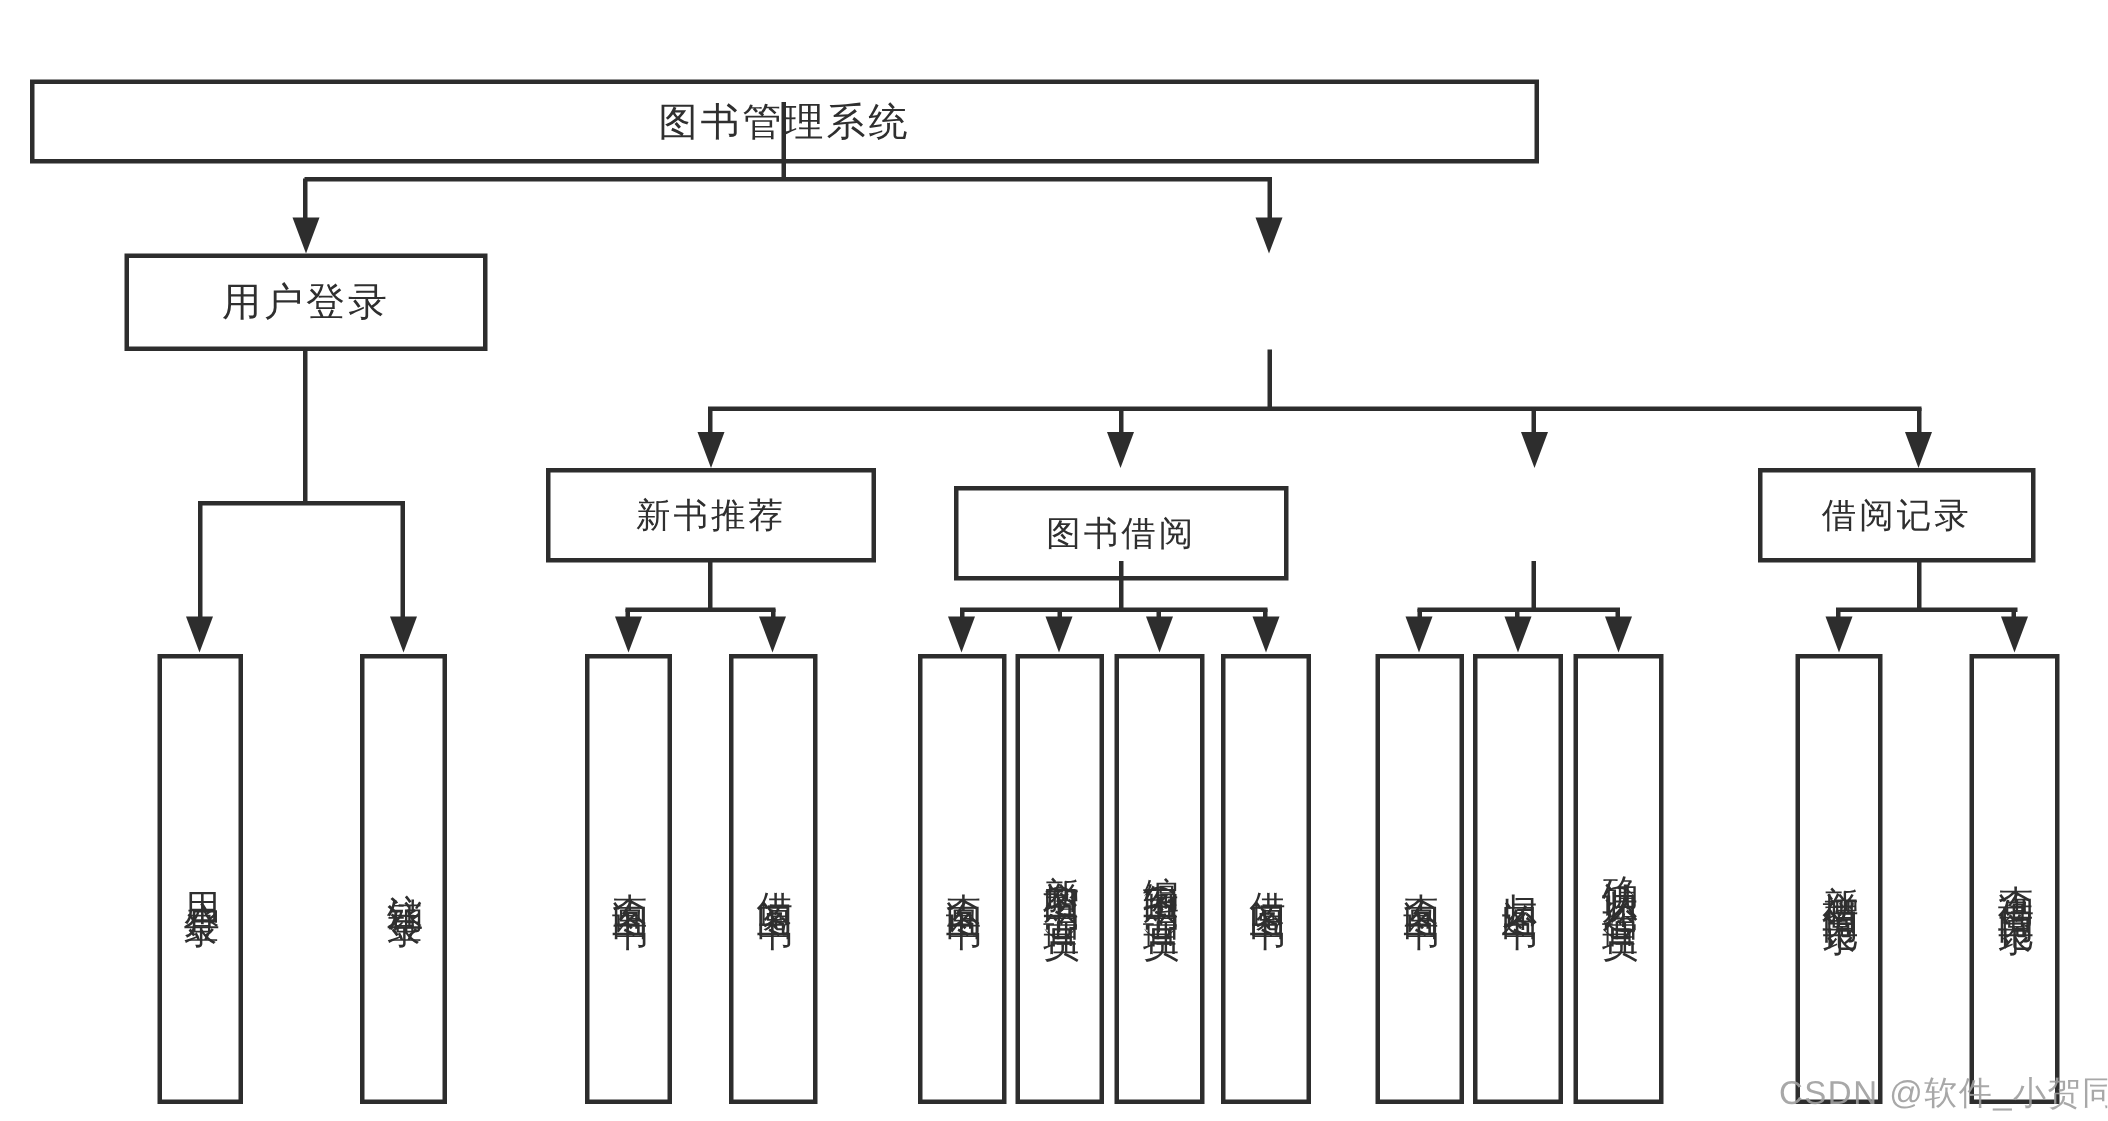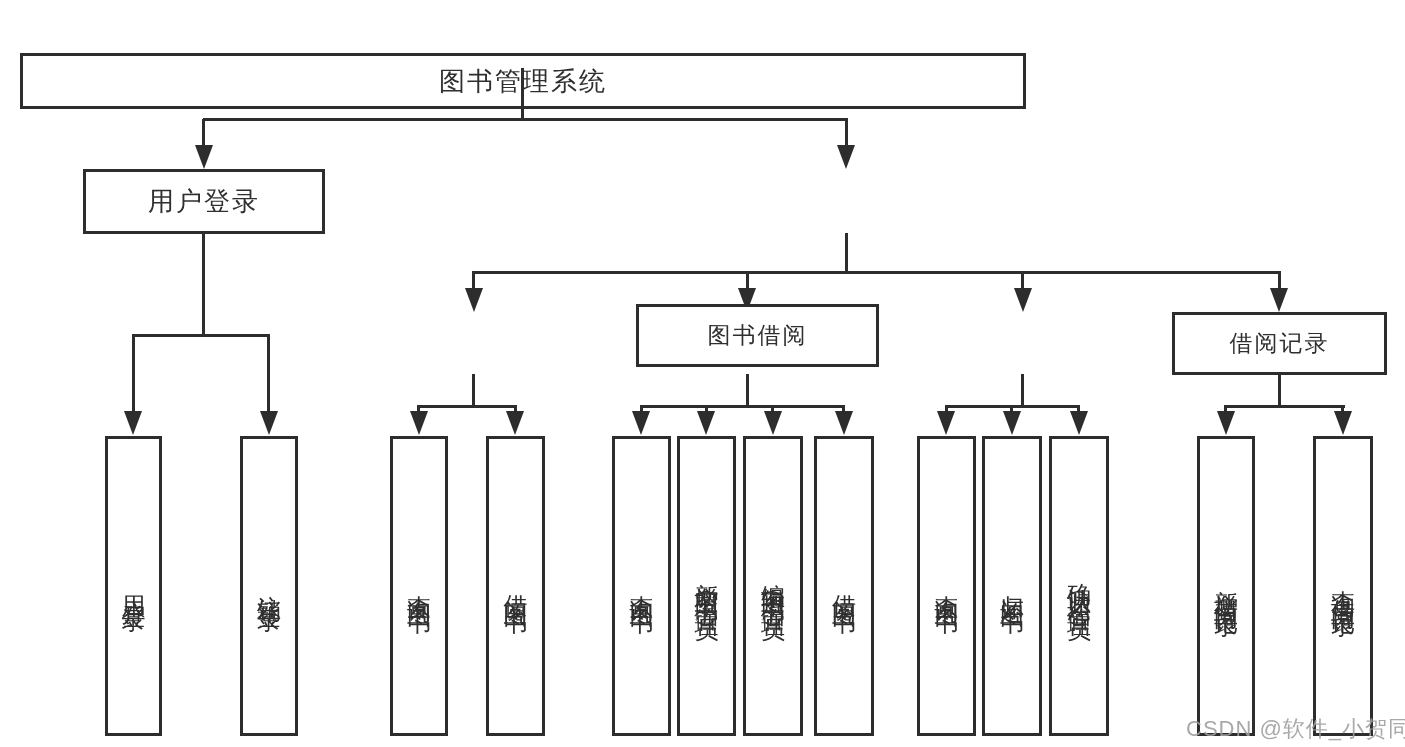--- a/index.html
+++ b/index.html
@@ -62,24 +62,27 @@
   <div class="h" style="left:472px;top:271px;width:809px;"></div>
   <div class="v" style="left:472px;top:272px;height:22px;"></div>
   <div class="v" style="left:746px;top:272px;height:22px;"></div>
   <div class="v" style="left:1021px;top:272px;height:22px;"></div>
   <div class="v" style="left:1278px;top:272px;height:22px;"></div>
   <div class="a" style="left:465px;top:288px;"></div>
   <div class="a" style="left:738px;top:288px;"></div>
   <div class="a" style="left:1014px;top:288px;"></div>
   <div class="a" style="left:1270px;top:288px;"></div>
 
-  <div class="box lvl3" style="left:636px;top:304px;width:243px;height:63px;">
+  <div class="box lvl3" style="left:364px;top:312px;width:220px;height:63px;">
+    <span>新书推荐</span>
+  </div>
+  <div class="box lvl3" style="left:636px;top:324px;width:223px;height:63px;">
     <span>图书借阅</span>
   </div>
-  <div class="box lvl3" style="left:1172px;top:312px;width:215px;height:63px;">
+  <div class="box lvl3" style="left:1172px;top:312px;width:185px;height:63px;">
     <span>借阅记录</span>
   </div>
 
   <div class="v" style="left:472px;top:374px;height:33px;"></div>
   <div class="h" style="left:417px;top:405px;width:100px;"></div>
   <div class="v" style="left:417px;top:406px;height:14px;"></div>
   <div class="v" style="left:514px;top:406px;height:14px;"></div>
   <div class="a" style="left:410px;top:411px;"></div>
   <div class="a" style="left:506px;top:411px;"></div>
 

